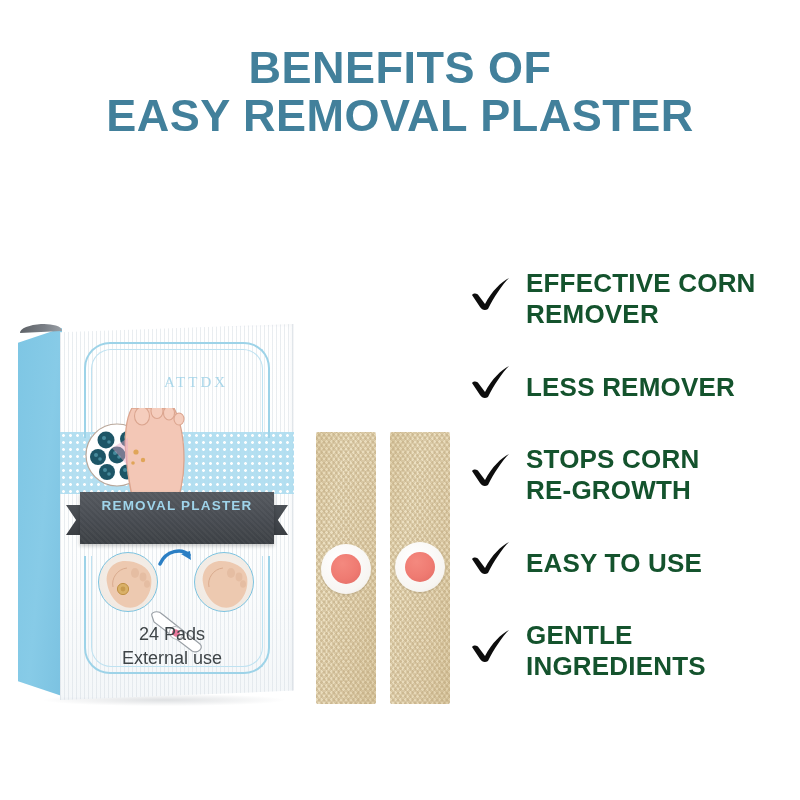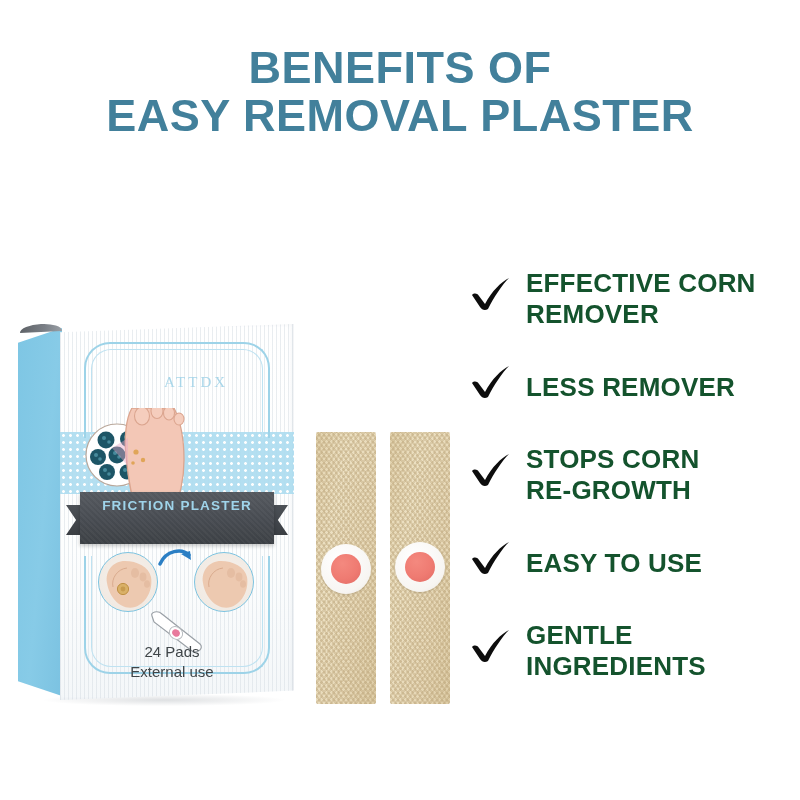--- a/index.html
+++ b/index.html
@@ -247,25 +247,25 @@
     border: 1.5px solid #7cc3e0;
     overflow: hidden;
     background: radial-gradient(circle at 50% 42%, #f6f1ec 0%, #efe7df 100%);
   }
   #foot-circle-before { left: 38px; }
   #foot-circle-after  { left: 134px; }
   #arrow-wrap { position: absolute; left: 98px; top: 222px; }
   #mini-plaster { position: absolute; left: 84px; top: 286px; }
   #pads-text {
     position: absolute;
-    left: 0; top: 318px;
+    left: 0; top: 299px;
     width: 224px;
     text-align: center;
     color: #3f4548;
-    font-size: 15px;
+    font-size: 18px;
     line-height: 1.32;
     white-space: pre-line;
   }
   #box-bottom-edge {
     position: absolute;
     left: 44px; top: 380px;
     width: 232px; height: 9px;
     background: linear-gradient(180deg, #f2f5f7 0%, #dfe6ea 100%);
     clip-path: polygon(0% 0%, 100% 0%, 99% 100%, 1.5% 70%);
   }
@@ -340,21 +340,21 @@
           <circle cx="31" cy="52" r="2.2" fill="#e0a558"></circle>
           <circle cx="21" cy="55" r="1.8" fill="#e0a558"></circle>
           <path d="M0 40 L16 30 L16 58 Z" fill="#e6a8c6" opacity=".45"></path>
         </svg>
       </div>
 
       <div id="ribbon">
         <div class="ribbon-tail" id="ribbon-tail-l"></div>
         <div class="ribbon-tail" id="ribbon-tail-r"></div>
         <div id="ribbon-body">
-          <span id="ribbon-sub">FRICTION PLASTER</span>
+          <span id="ribbon-sub">REMOVAL PLASTER</span>
         </div>
       </div>
 
       <div class="foot-circle" id="foot-circle-before">
         <svg width="60" height="60" viewBox="0 0 60 60">
           <path d="M8 30 C6 18 14 8 26 8 C38 8 50 14 52 24 C54 36 48 50 36 54
                    C22 58 10 44 8 30 Z" fill="#edc9b0"></path>
           <path d="M14 34 C12 26 18 16 28 15" fill="none" stroke="#d9ab8e" stroke-width="1"></path>
           <ellipse cx="36" cy="20" rx="4" ry="5" fill="#e5bda2"></ellipse>
           <ellipse cx="44" cy="24" rx="3.4" ry="4.4" fill="#e5bda2"></ellipse>

